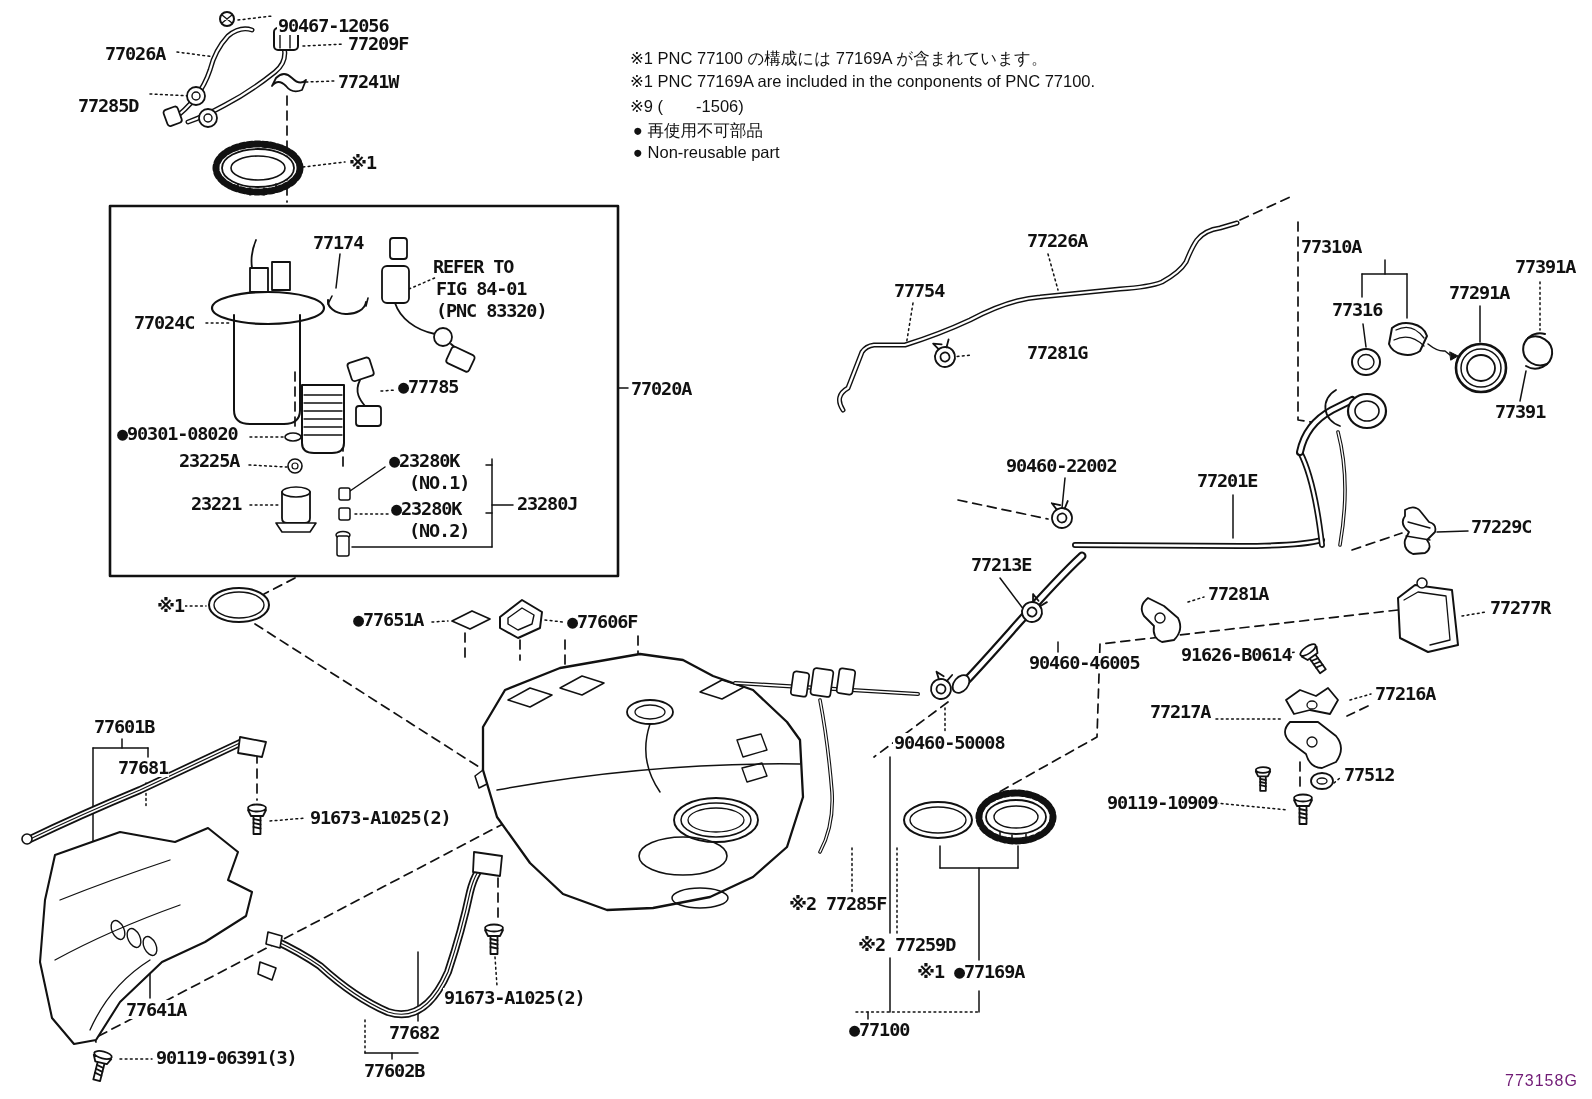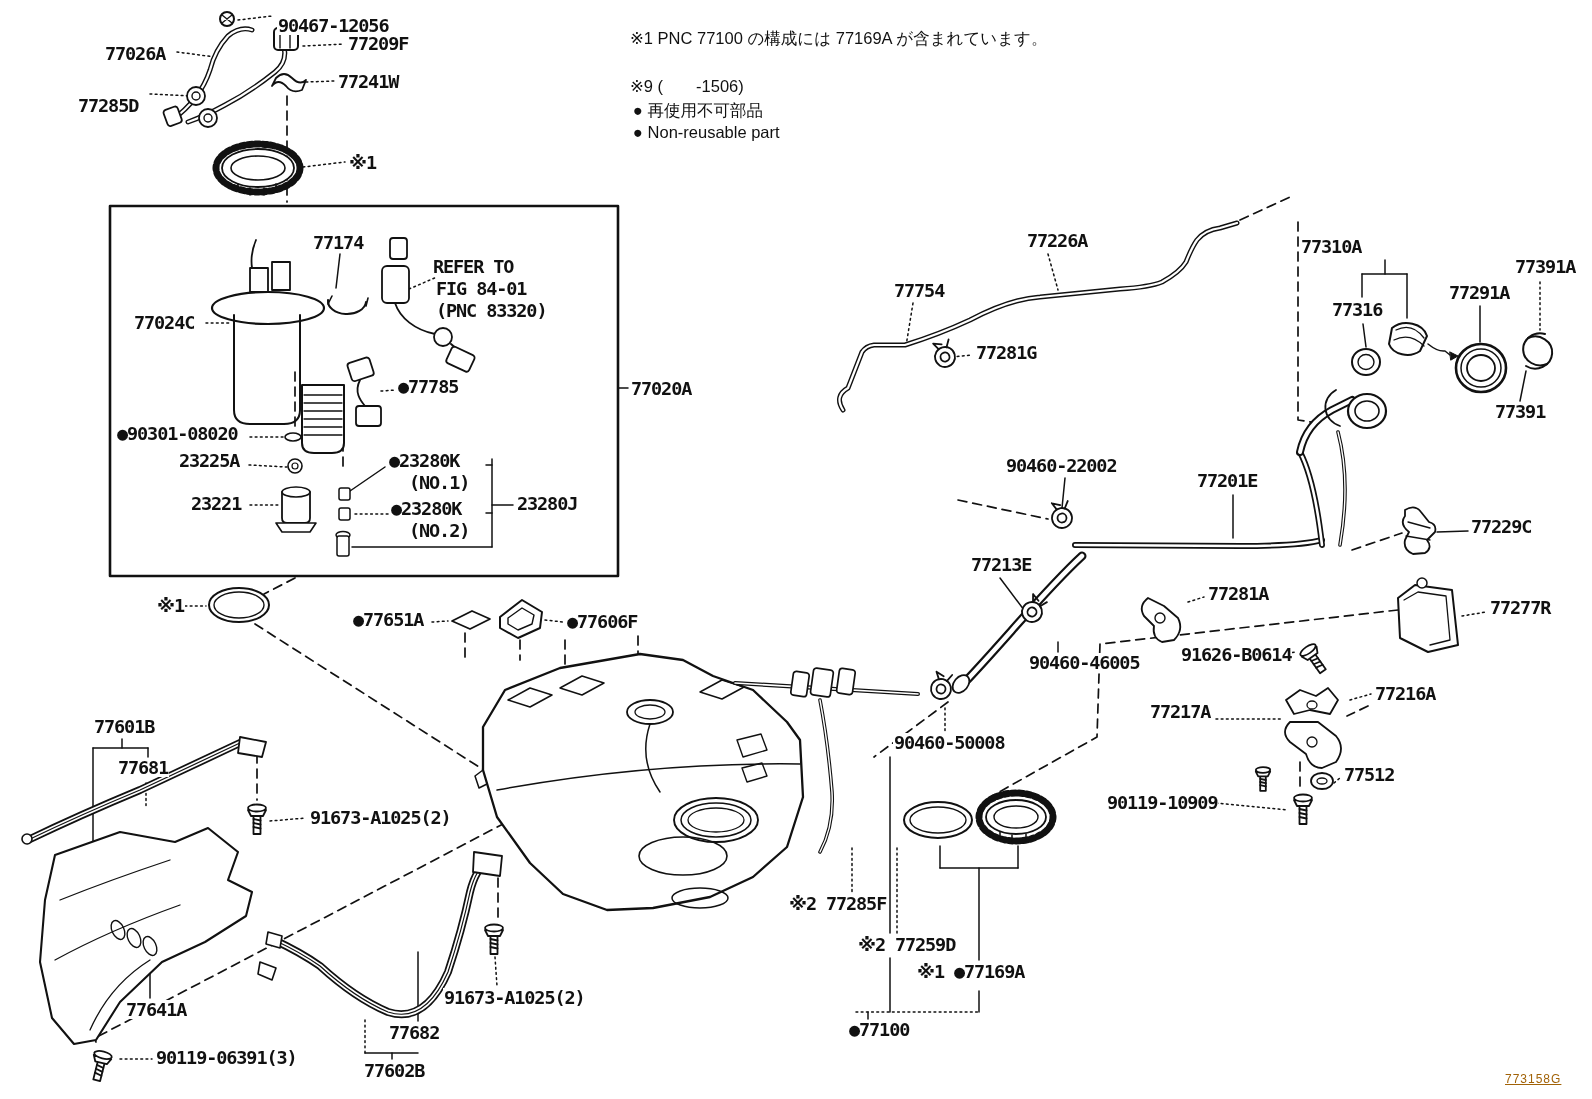--- a/index.html
+++ b/index.html
@@ -3,23 +3,23 @@
 <meta charset="utf-8">
 <style>
   html,body{margin:0;padding:0;background:#fff;}
   #stage{position:relative;width:1592px;height:1099px;background:#fff;overflow:hidden;
          font-family:"DejaVu Sans Mono","DejaVu Sans",monospace;color:#111;}
   #art{position:absolute;left:0;top:0;}
   .lbl{position:absolute;font-family:"DejaVu Sans Mono","DejaVu Sans",monospace;
        font-weight:bold;font-size:18.5px;letter-spacing:-1.1px;white-space:nowrap;
        color:#111;line-height:1.05;background:#fff;padding:0 1px;}
   .note{position:absolute;font-family:"Liberation Sans","DejaVu Sans",sans-serif;
-        font-size:16.5px;white-space:nowrap;color:#111;letter-spacing:0;}
+        font-size:16.5px;white-space:nowrap;color:#111;letter-spacing:0;margin-top:20px;}
   .code{position:absolute;font-family:"Liberation Sans","DejaVu Sans",sans-serif;
-        font-size:12px;color:#a16207;letter-spacing:1px;text-decoration:underline;}
+        font-size:16px;color:#701a75;letter-spacing:1px;}
   svg *{vector-effect:non-scaling-stroke;}
 </style>
 </head>
 <body>
 
 <div id="stage">
 
 <svg id="art" width="1592" height="1099" viewBox="0 0 1592 1099" fill="none" stroke="#111" stroke-width="2" stroke-linecap="round" stroke-linejoin="round">
 
   <defs>
@@ -355,31 +355,32 @@
 <div class="lbl" style="left:178px;top:451px">23225A</div>
 <div class="lbl" style="left:190px;top:494px">23221</div>
 <div class="lbl" style="left:388px;top:451px">●23280K</div>
 <div class="lbl" style="left:408px;top:473px">(NO.1)</div>
 <div class="lbl" style="left:390px;top:499px">●23280K</div>
 <div class="lbl" style="left:408px;top:521px">(NO.2)</div>
 <div class="lbl" style="left:516px;top:494px">23280J</div>
 <div class="lbl" style="left:630px;top:379px">77020A</div>
 
 <div class="note" style="left:630px;top:28px">※1 PNC 77100 の構成には 77169A が含まれています。</div>
+<div class="note" style="left:630px;top:52px">※1 PNC 77169A are included in the conponents of PNC 77100.</div>
 <div class="note" style="left:630px;top:76px">※9 (　　-1506)</div>
 <div class="note" style="left:633px;top:100px">● 再使用不可部品</div>
 <div class="note" style="left:633px;top:123px">● Non-reusable part</div>
 
 <div class="lbl" style="left:156px;top:596px">※1</div>
 <div class="lbl" style="left:352px;top:610px">●77651A</div>
 <div class="lbl" style="left:566px;top:612px">●77606F</div>
 
 <div class="lbl" style="left:893px;top:281px">77754</div>
 <div class="lbl" style="left:1026px;top:231px">77226A</div>
-<div class="lbl" style="left:975px;top:343px">77281G</div>
+<div class="lbl" style="left:1026px;top:343px">77281G</div>
 <div class="lbl" style="left:1300px;top:237px">77310A</div>
 <div class="lbl" style="left:1331px;top:300px">77316</div>
 <div class="lbl" style="left:1448px;top:283px">77291A</div>
 <div class="lbl" style="left:1514px;top:257px">77391A</div>
 <div class="lbl" style="left:1494px;top:402px">77391</div>
 <div class="lbl" style="left:1005px;top:456px">90460-22002</div>
 <div class="lbl" style="left:1196px;top:471px">77201E</div>
 <div class="lbl" style="left:1470px;top:517px">77229C</div>
 <div class="lbl" style="left:970px;top:555px">77213E</div>
 <div class="lbl" style="left:1207px;top:584px">77281A</div>

